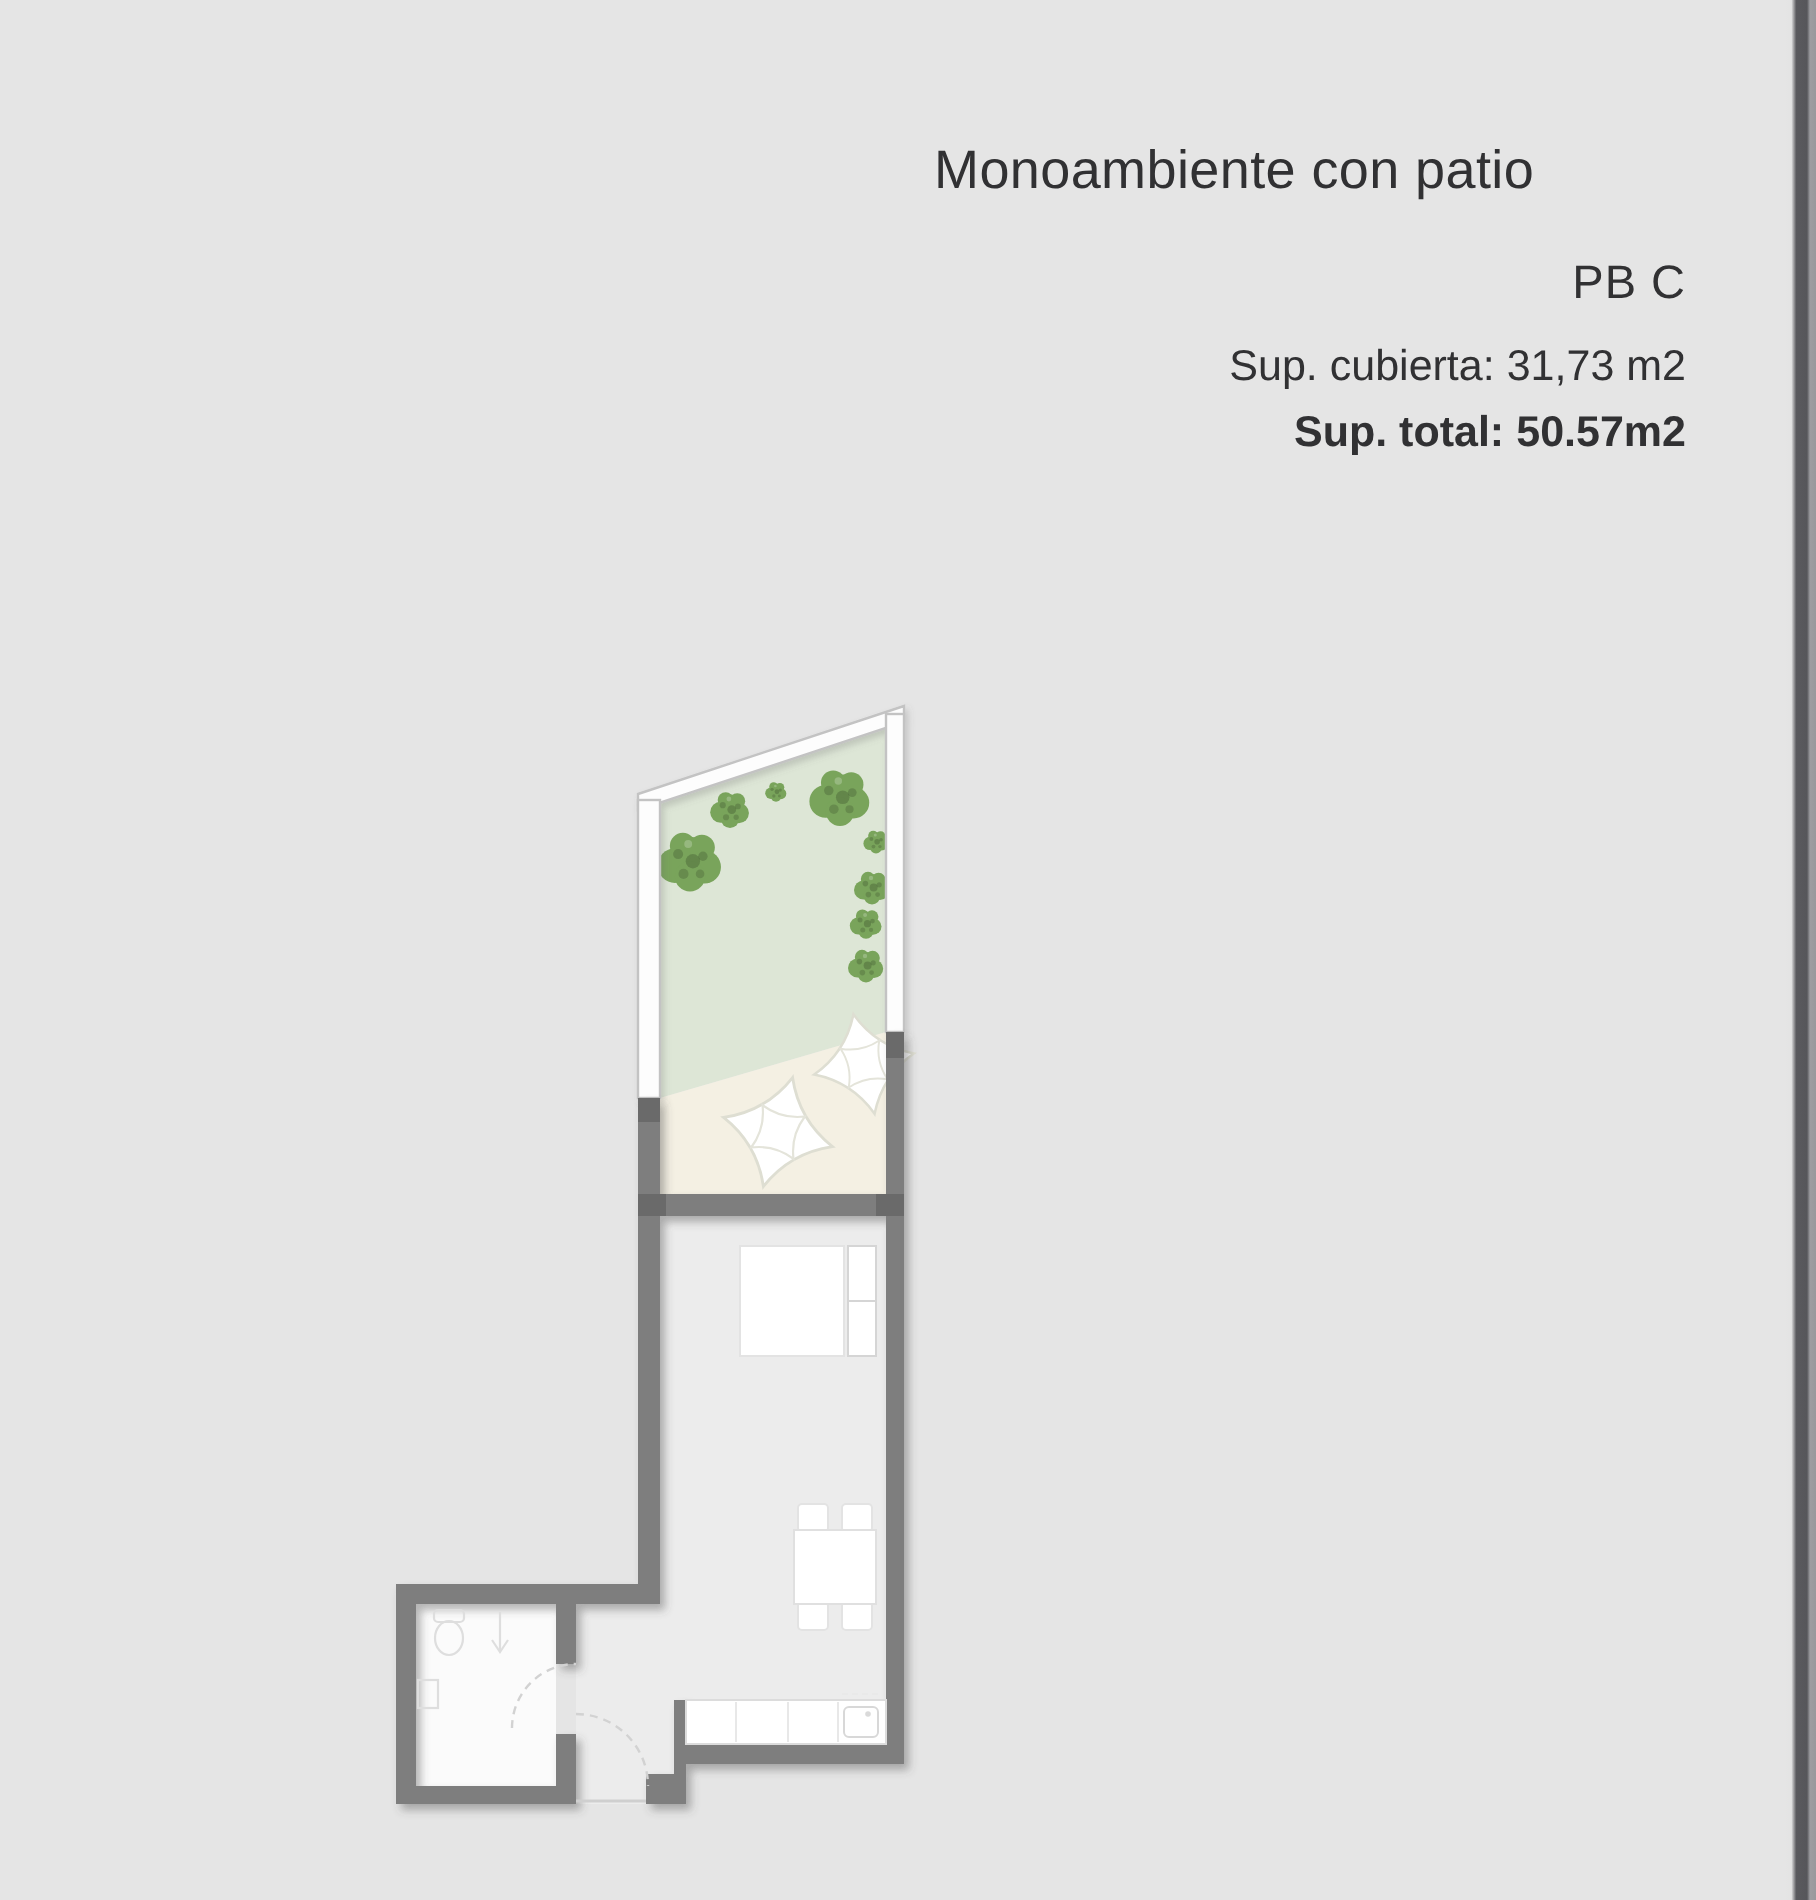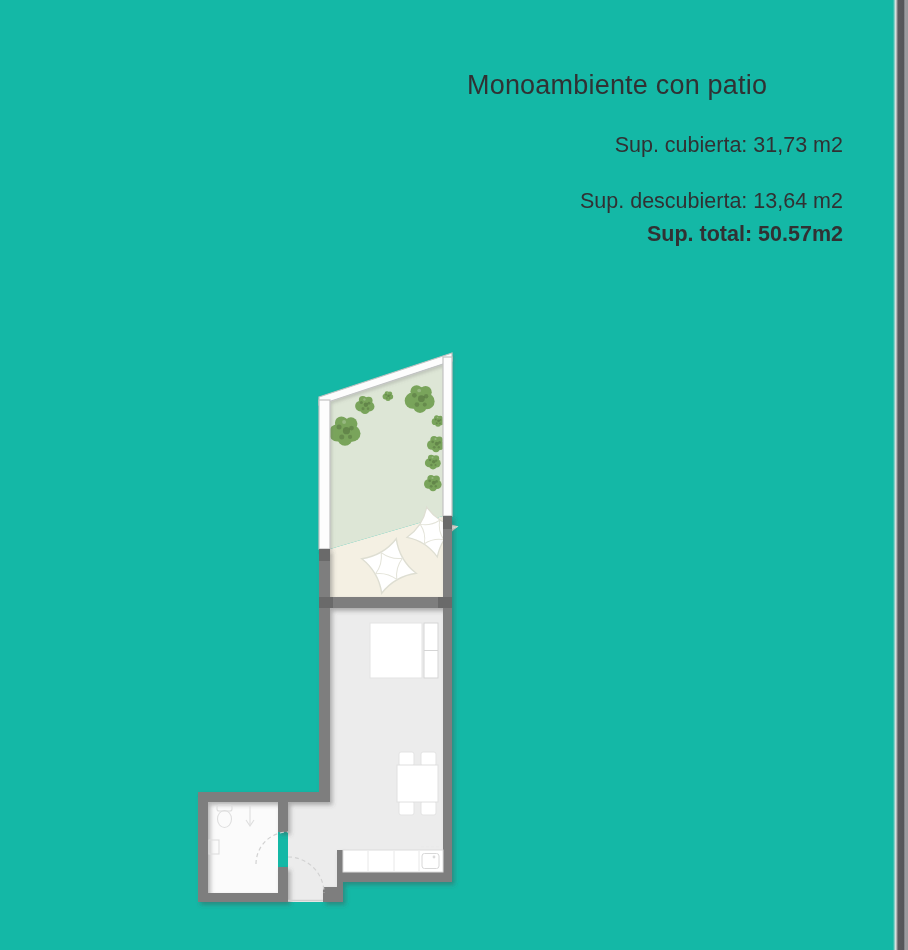--- a/index.html
+++ b/index.html
@@ -1,18 +1,18 @@
 <!DOCTYPE html>
 <html><head>
 <meta charset="utf-8">
 <style>
   html,body{margin:0;padding:0;}
   body{width:908px;height:950px;background:#ffffff;overflow:hidden;position:relative;
        font-family:"Liberation Sans", sans-serif;}
-  .page{position:absolute;inset:0;background:#14b8a6;}
+  .page{position:absolute;inset:0;background:#e5e5e5;}
   .title{position:absolute;left:467px;top:71px;font-size:27px;line-height:1.05;
          color:#313133;letter-spacing:0.2px;}
   .summary{position:absolute;top:129px;right:65px;text-align:right;color:#313133;}
   .unit{font-size:23.5px;line-height:24px;margin-bottom:14px;letter-spacing:0.5px;}
   .row{font-size:21.5px;line-height:33px;white-space:nowrap;}
   .row .value{margin-left:6px;text-align:center;}
   .row.gap{margin-top:23px;}
   .row.total{font-weight:bold;}
   .edge-strip{position:absolute;top:0;right:0;width:15px;height:950px;
       background:linear-gradient(to right,
@@ -129,25 +129,23 @@
     <g fill="none" stroke="#d2d2d2" stroke-width="1.2" stroke-dasharray="4 3">
       <path d="M288,857 A36,36 0 0 1 324,893"></path>
       <path d="M256,864 A32,32 0 0 1 288,832"></path>
     </g>
     <line x1="288" y1="900.5" x2="323" y2="900.5" stroke="#cfcfcf" stroke-width="1.5"></line>
   </svg>
 
   <div class="title">Monoambiente con patio</div>
 
   <div class="summary">
+    <div class="unit">PB C</div>
     <div class="row">
       <span class="label">Sup. cubierta:</span><span class="value">31,73 m2</span>
-    </div>
-    <div class="row gap">
-      <span class="label">Sup. descubierta:</span><span class="value">13,64 m2</span>
     </div>
     <div class="row total">
       <span class="label">Sup. total:</span><span class="value">50.57m2</span>
     </div>
   </div>
 
   <div class="edge-strip"></div>
 </div>
 
 </body></html>

